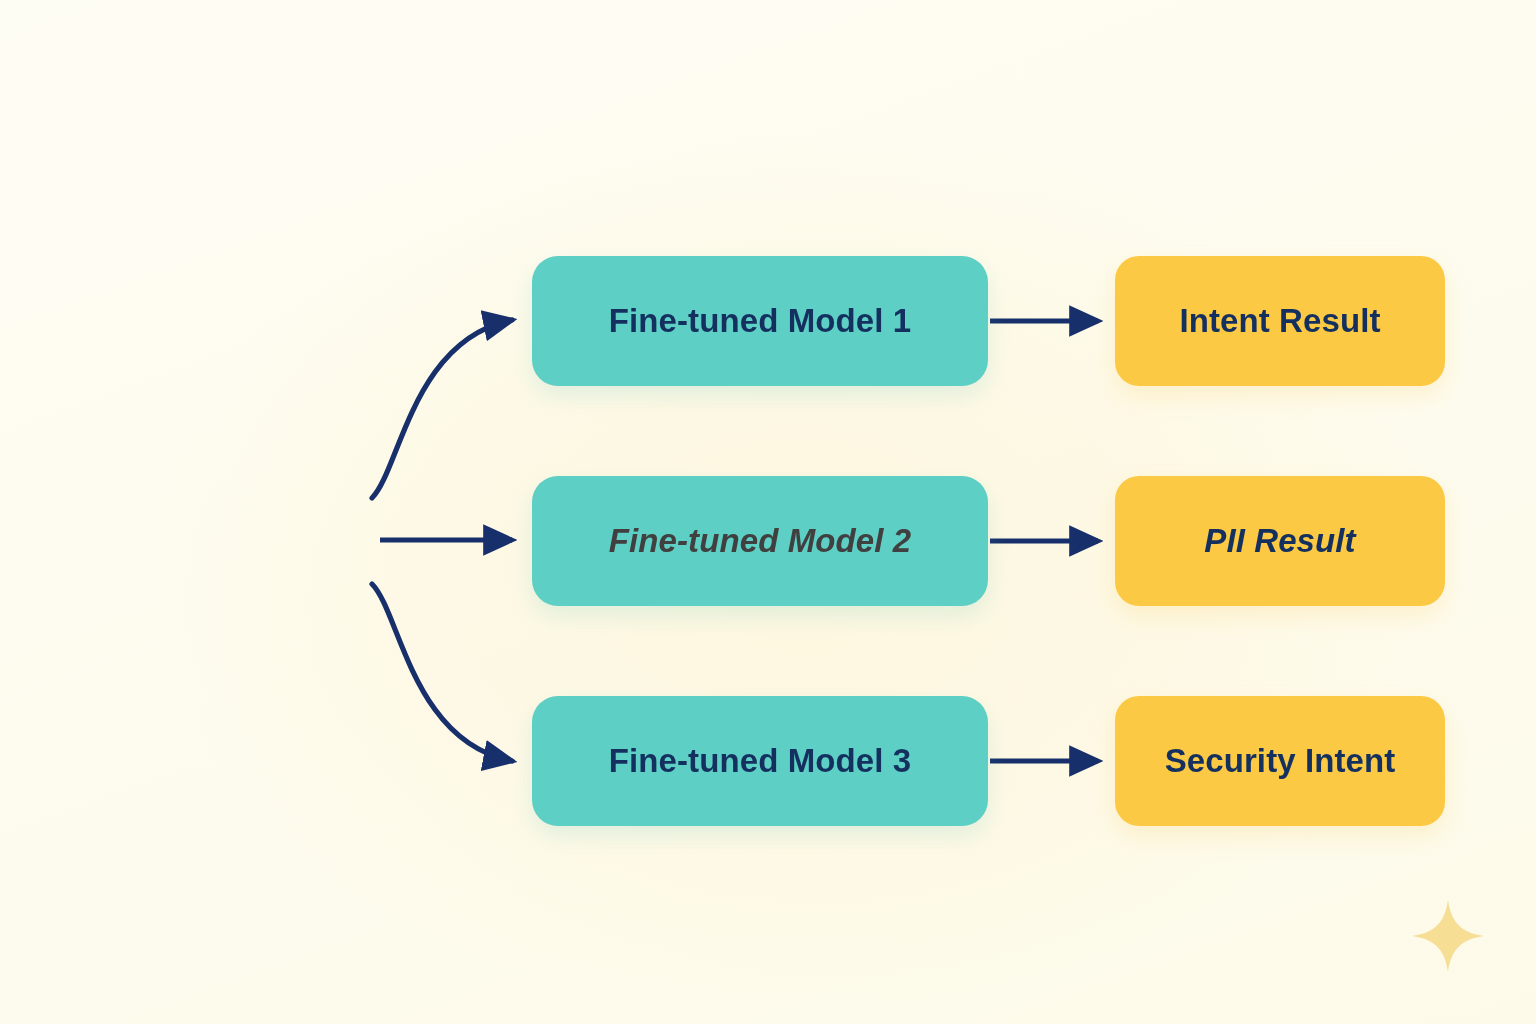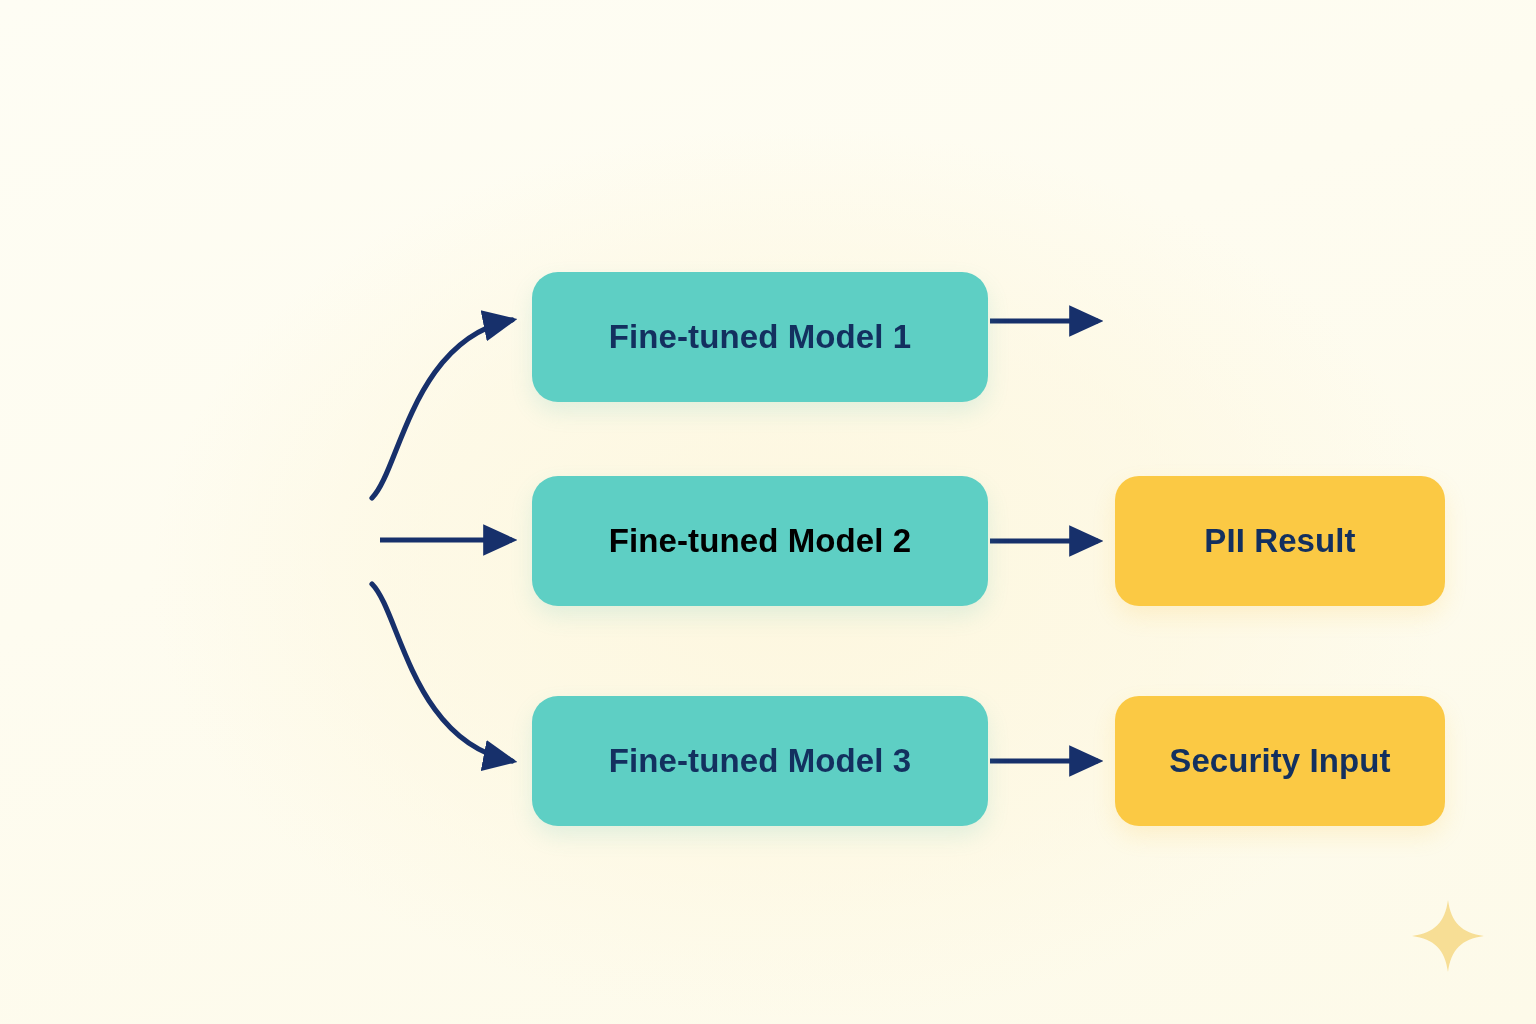--- a/index.html
+++ b/index.html
@@ -72,21 +72,21 @@
   .node-result {
     left: 1115px;
     width: 330px;
     height: 130px;
     border-radius: 24px;
     box-shadow: 0 10px 22px rgba(250, 196, 60, 0.17);
   }
   .node-result .label {
     font-size: 33px;
   }
-  .row-1 { top: 272px; }
+  .row-1 { top: 256px; }
   .row-2 { top: 476px; }
   .row-3 { top: 696px; }
 
   
   #sparkle {
     position: absolute;
     left: 1408px;
     top: 896px;
     width: 80px;
     height: 80px;
@@ -116,30 +116,33 @@
     <path d="M 990 541 L 1098 541" fill="none" stroke="#17306B" stroke-width="5.2" stroke-linecap="butt" marker-end="url(#arrowhead)"></path>
 
     <path d="M 990 761 L 1098 761" fill="none" stroke="#17306B" stroke-width="5.2" stroke-linecap="butt" marker-end="url(#arrowhead)"></path>
   </svg>
 
 
   <div class="node node-model row-1" style="background: rgb(94, 207, 196);">
     <span class="label" style="color: rgb(19, 48, 95);">Fine-tuned Model 1</span>
   </div>
   <div class="node node-model row-2" style="background: rgb(94, 207, 196);">
-    <span class="label" style="color: #000000;">Fine-tuned Model 2</span>
+    <span class="label" style="color: #404040; font-style: italic;">Fine-tuned Model 2</span>
   </div>
   <div class="node node-model row-3" style="background: rgb(94, 207, 196); justify-content: center;">
     <span class="label" style="color: rgb(19, 48, 95);">Fine-tuned Model 3</span>
   </div>
 
+  <div class="node node-result row-1" style="background: rgb(251, 201, 68);">
+    <span class="label" style="color: rgb(19, 48, 95);">Intent Result</span>
+  </div>
   <div class="node node-result row-2" style="background: rgb(251, 201, 68);">
-    <span class="label" style="color: rgb(19, 48, 95);">PII Result</span>
+    <span class="label" style="color: rgb(19, 48, 95); font-style: italic;">PII Result</span>
   </div>
   <div class="node node-result row-3" style="background: rgb(251, 201, 68);">
-    <span class="label" style="color: rgb(19, 48, 95);">Security Input</span>
+    <span class="label" style="color: rgb(19, 48, 95);">Security Intent</span>
   </div>
 
   <svg id="sparkle" viewBox="0 0 80 80" xmlns="http://www.w3.org/2000/svg">
     <path d="M40 4 C43.2 26.6 53.4 36.8 76 40 C53.4 43.2 43.2 53.4 40 76 C36.8 53.4 26.6 43.2 4 40 C26.6 36.8 36.8 26.6 40 4 Z" fill="#F7DE95"></path>
   </svg>
 
 </div>
 
 </body></html>

